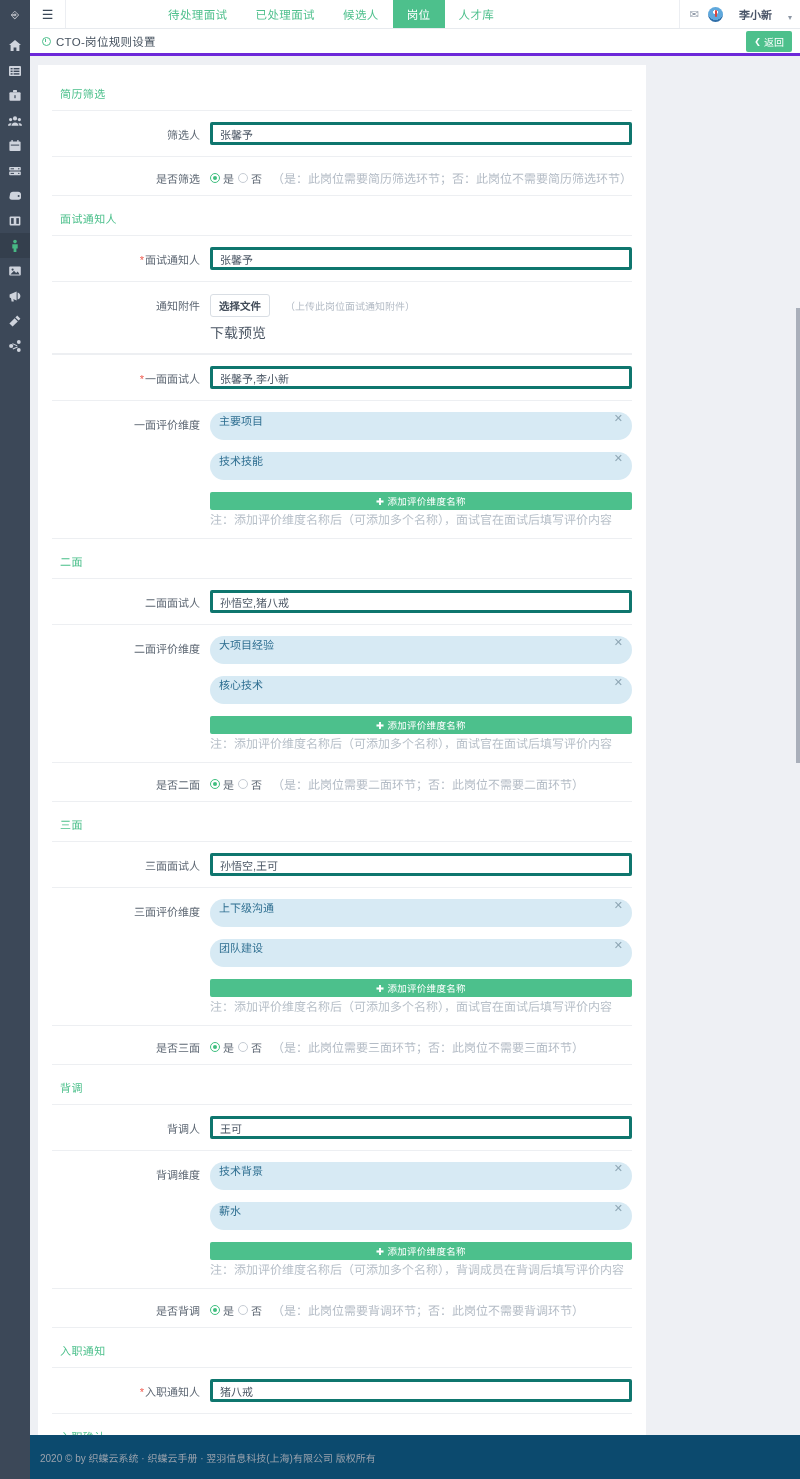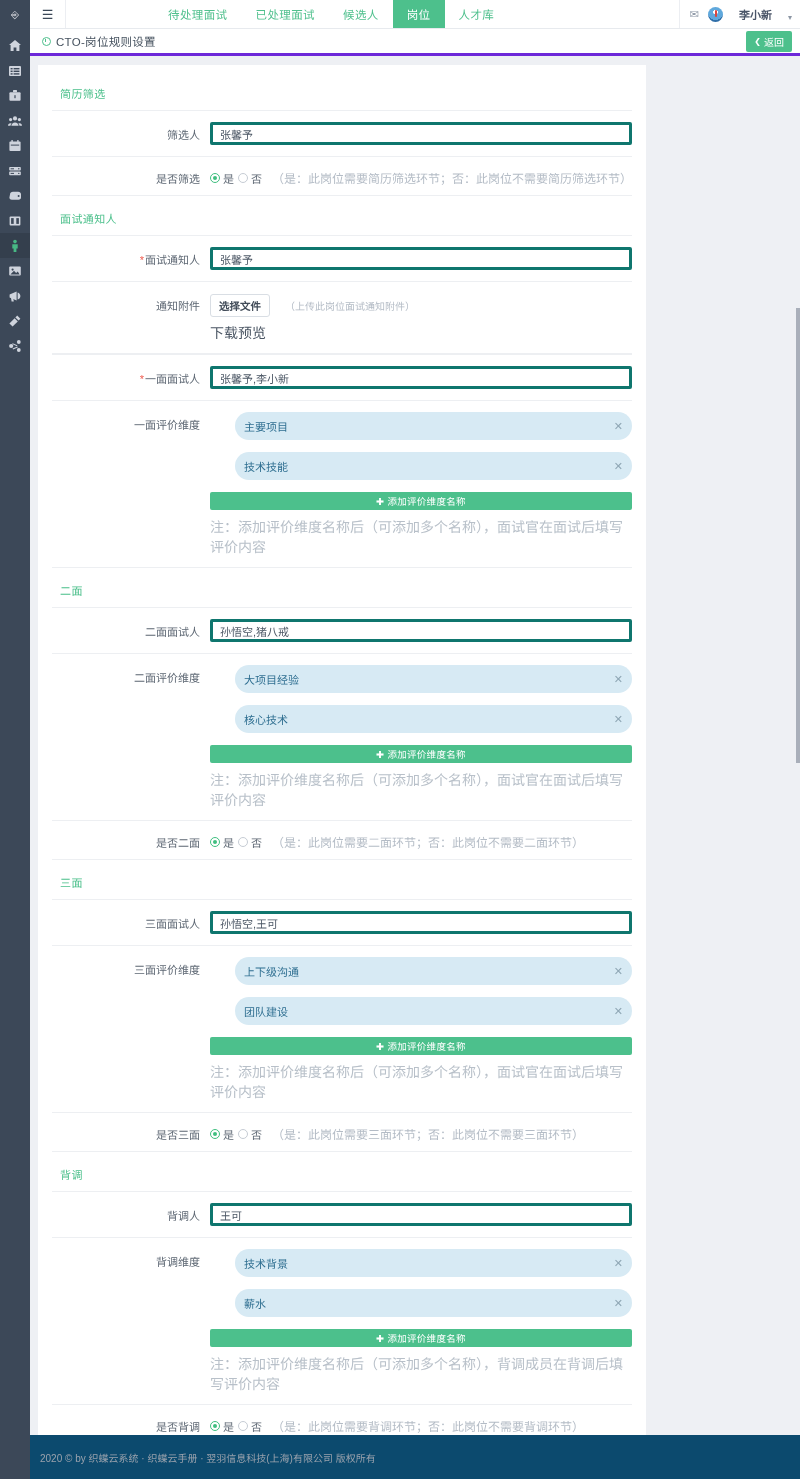--- a/index.html
+++ b/index.html
@@ -175,37 +175,36 @@
     background: #fff; color: #414b58;
     font-size: 10.5px; padding: 3px 8px; font-weight: bold;
     white-space: nowrap;
   }
   .upload-note { color: #b4bcc6; font-size: 10px; }
   .download-link { display: block; margin-top: 5px; font-size: 14px; color: #4a5563; }
 
   .dim-tag {
     background: #d7eaf4; color: #2f6f91;
     height: 28px; border-radius: 14px;
-    display: flex; align-items: center;
+    display: flex; align-items: flex-start;
     padding: 0 9px; margin-bottom: 12px;
     font-size: 11px;
-    margin-left: 25px;
   }
   .dim-tag .x {
     margin-left: auto; color: #8ea6b4; font-size: 11px;
     font-family: "DejaVu Sans", sans-serif;
   }
   .add-dim-btn {
     background: #4cc08c; color: #fff;
     height: 18px; border-radius: 2px;
     display: flex; align-items: center; justify-content: center;
     font-size: 9.5px; letter-spacing: .3px;
   }
   .add-dim-btn .plus { margin-right: 3px; font-family: "DejaVu Sans", sans-serif; }
-  .dim-note { color: #b8c0c9; font-size: 14px; margin-top: 6px; }
+  .dim-note { color: #b8c0c9; font-size: 12px; }
 
   
   .footer {
     position: absolute; left: 30px; top: 1435px;
     width: 770px; height: 44px;
     background: #0c4a6e;
     display: flex; align-items: center;
     padding-left: 10px;
   }
   .footer-text { font-size: 10px; color: #9aa2ad; }

